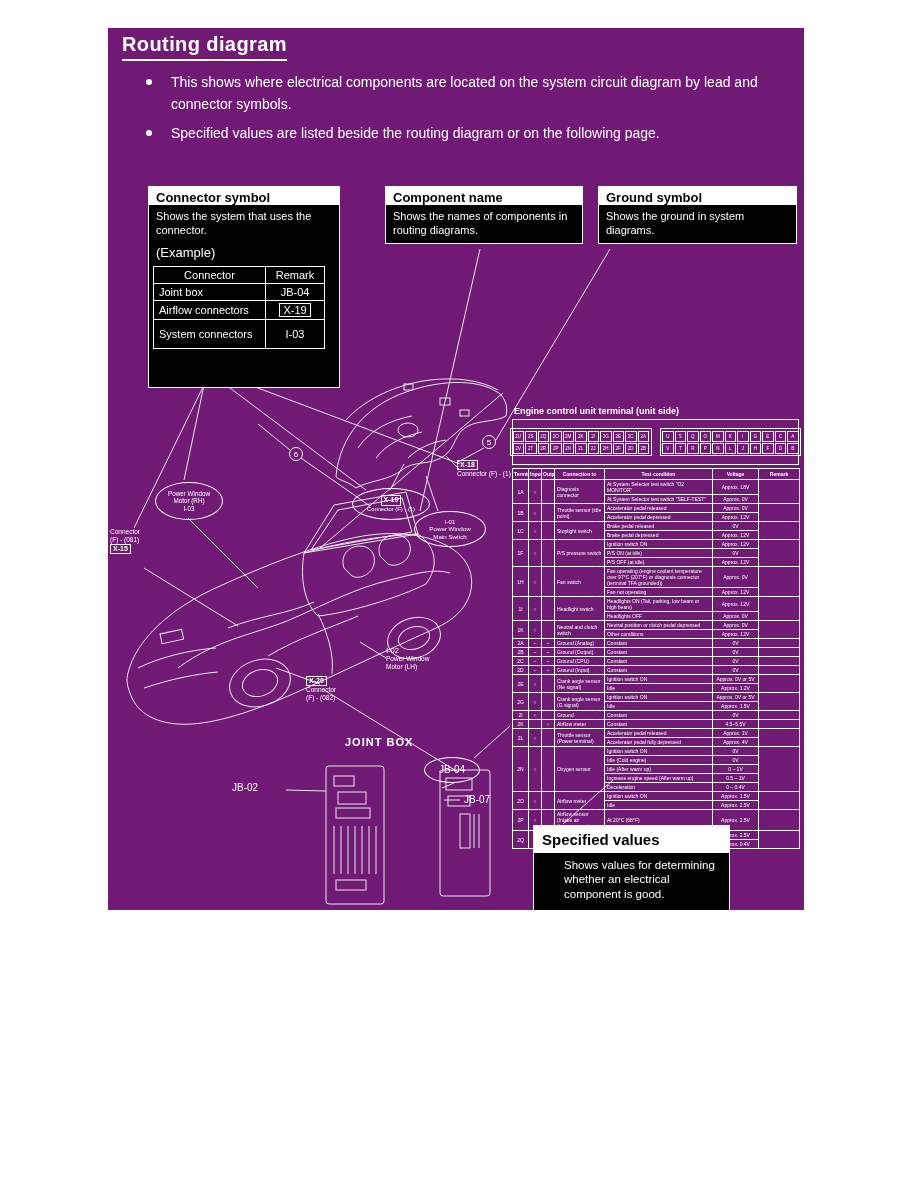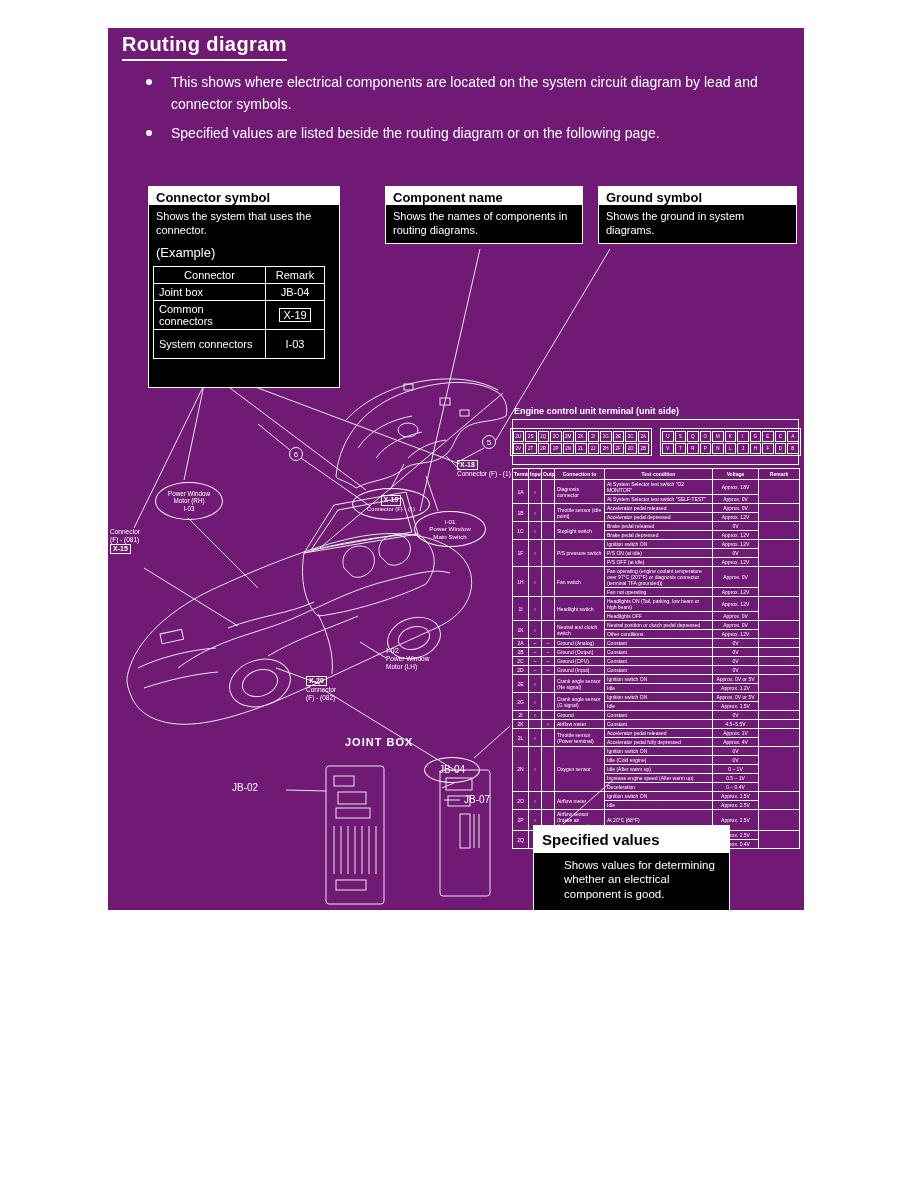--- a/index.html
+++ b/index.html
@@ -146,21 +146,21 @@
         <tbody>
             <tr>
           <th>Connector</th>
           <th>Remark</th>
         </tr>
         <tr>
           <td>Joint box</td>
           <td class="c">JB-04</td>
         </tr>
         <tr>
-          <td>Common connectors</td>
+          <td>Airflow connectors</td>
           <td class="c"><span class="symbox">X-19</span></td>
         </tr>
         <tr class="tall">
           <td>System connectors</td>
           <td class="c">I-03</td>
         </tr>
       </tbody>
         </table>
     </div>
 

